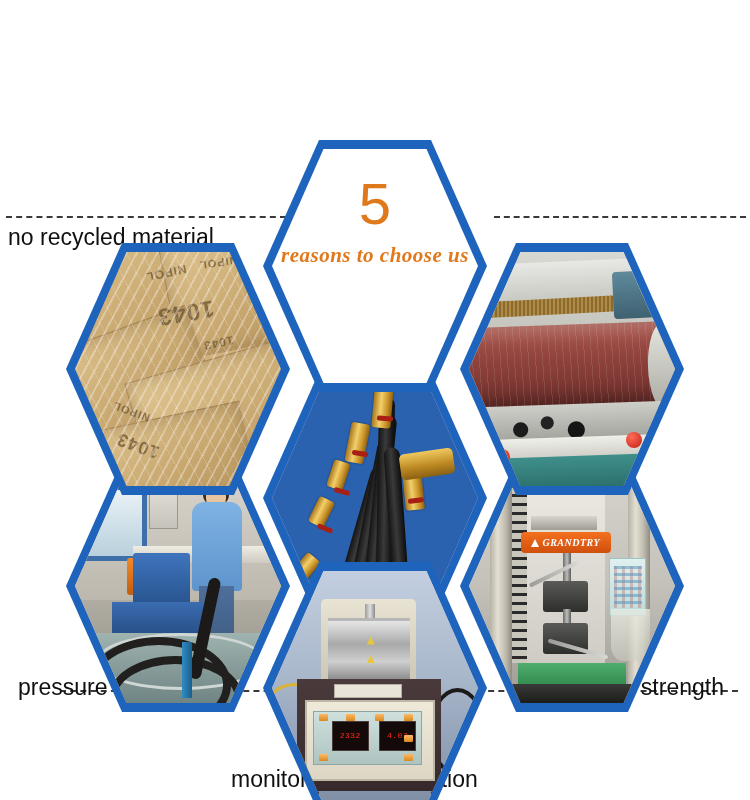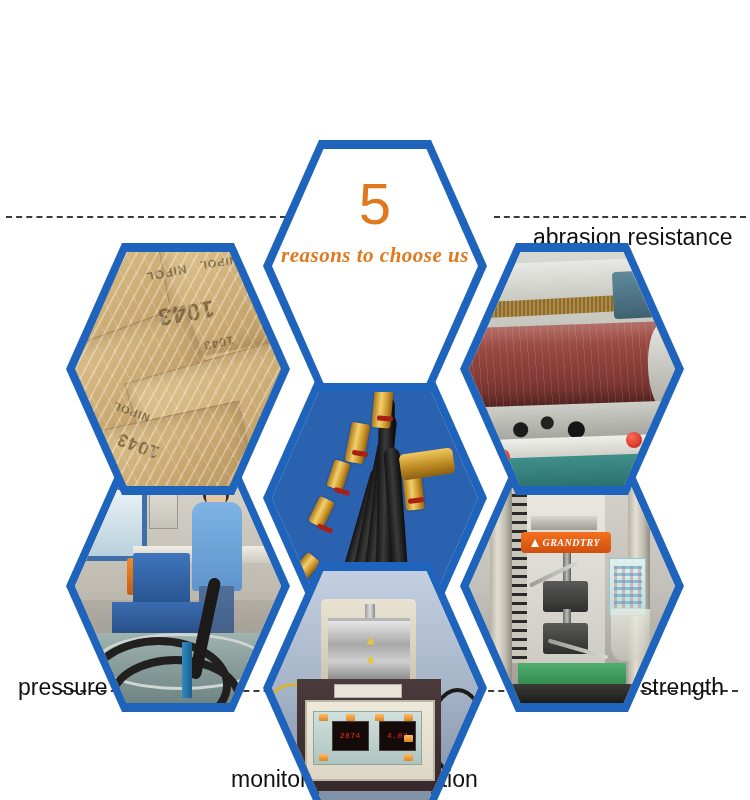--- a/index.html
+++ b/index.html
@@ -377,21 +377,21 @@
 <div id="stage">
 
   <div class="title">
   </div>
 
   <div class="dash" style="left:6px;top:216px;width:280px;"></div>
   <div class="dash" style="left:494px;top:216px;width:252px;"></div>
   <div class="dash" style="left:60px;top:690px;width:230px;"></div>
   <div class="dash" style="left:478px;top:690px;width:260px;"></div>
 
-  <div class="lbl" style="left:533px;top:224px;">abrasion resistance</div>
+  <div class="lbl" style="left:8px;top:224px;">no recycled material</div>
   <div class="lbl" style="left:18px;top:674px;">pressure test</div>
   <div class="lbl" style="left:568px;top:674px;">tensile strength</div>
   <div class="lbl" style="left:231px;top:766px;">monitoring vulcanization</div>
 
   <div class="hex white" style="left:263px;top:140px;width:224px;height:252px;z-index:6;">
     <div class="inner">
       <div class="c-num">5</div>
       <div class="c-sub">reasons to choose us</div>
     </div>
   </div>
@@ -520,21 +520,21 @@
         <div class="cable" style="right:-4%;top:50%;width:24%;height:34%;"></div>
         <div class="press"></div>
         <div class="rod"></div>
         <div class="chamber"></div>
         <div class="warn" style="left:46%;top:28%;"></div>
         <div class="warn" style="left:46%;top:36%;"></div>
         <div class="body"></div>
         <div class="labl"></div>
         <div class="facep"></div>
         <div class="lcd"></div>
-        <div class="led" style="left:29%;">2874</div>
+        <div class="led" style="left:29%;">2332</div>
         <div class="led" style="left:52%;">4.02</div>
         <div class="btn" style="left:23%;top:61%;"></div>
         <div class="btn" style="left:36%;top:61%;"></div>
         <div class="btn" style="left:50%;top:61%;"></div>
         <div class="btn" style="left:64%;top:61%;"></div>
         <div class="btn" style="left:23%;top:78%;"></div>
         <div class="btn" style="left:64%;top:70%;"></div>
         <div class="btn" style="left:64%;top:78%;"></div>
         <div class="foot" style="left:18%;"></div>
         <div class="foot" style="right:18%;"></div>

